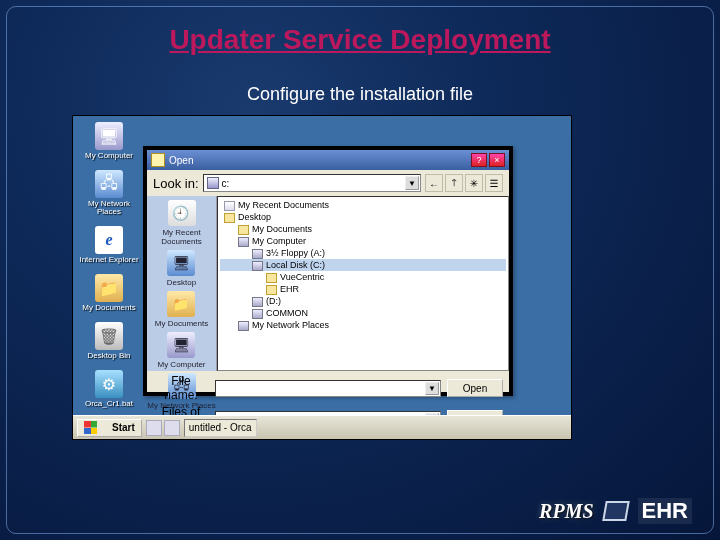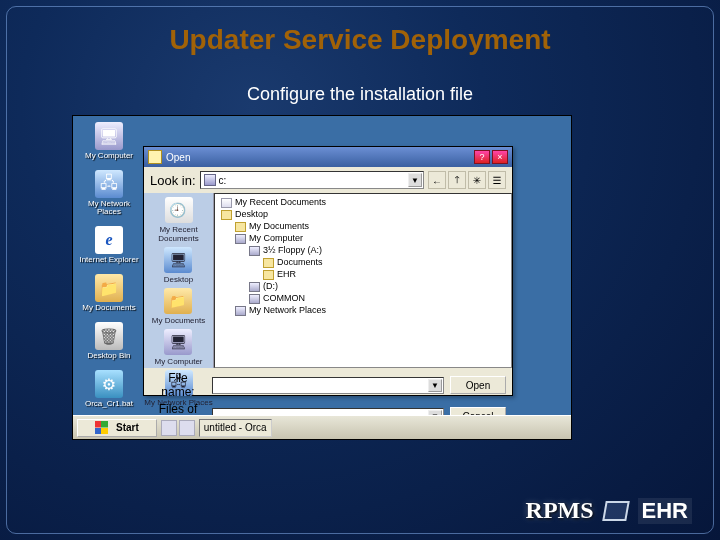--- a/index.html
+++ b/index.html
@@ -9,21 +9,21 @@
     background: radial-gradient(ellipse at 35% 20%, #1a3a6e 0%, #0e2a5a 35%, #06163a 100%);
     position: relative;
   }
   .frame {
     position: absolute; top: 6px; left: 6px; right: 6px; bottom: 6px;
     border: 1px solid rgba(120,160,220,0.6); border-radius: 10px;
     pointer-events: none;
   }
   .slide-title {
     position: absolute; top: 24px; left: 0; width: 100%;
-    text-align: center; color: #a16207; font-size: 28px; font-family: "Trebuchet MS", Verdana, sans-serif;
+    text-align: center; color: #be185d; font-size: 28px; font-family: "Trebuchet MS", Verdana, sans-serif; text-decoration: underline;
   }
   .subtitle {
     position: absolute; top: 84px; left: 0; width: 100%;
     text-align: center; color: #fff; font-size: 18px;
   }
   .screenshot {
     position: absolute; top: 115px; left: 72px; width: 500px; height: 325px;
     background: #3a6ea5; 
     border: 1px solid #000;
     overflow: hidden;
@@ -36,21 +36,21 @@
   .desk-icon .lbl { font-size: 8px; text-shadow: 1px 1px 1px #000; line-height: 1; }
   .ic-comp { background: linear-gradient(#eef,#99c); }
   .ic-net  { background: linear-gradient(#cfe8ff,#5b8bd0); }
   .ic-ie   { background: #fff; color:#1a56c0; font-weight:bold; font-style: italic; font-family: Georgia, serif;}
   .ic-docs { background: linear-gradient(#ffe9a8,#e0b050); }
   .ic-bin  { background: linear-gradient(#fff,#bbb); color:#666;}
   .ic-app  { background: linear-gradient(#a8e0ff,#3a90c0); }
   
   .dialog {
     position: absolute; top: 30px; left: 70px; width: 370px; height: 250px;
-    background: #ece9d8; border: 1px solid #000000; box-shadow: 2px 2px 4px rgba(0,0,0,0.3);
+    background: #ece9d8; border: 4px solid #000000; box-shadow: 2px 2px 4px rgba(0,0,0,0.3);
   }
   .titlebar {
     height: 20px; background: linear-gradient(#6b8fd4,#3a5fa0);
     display: flex; align-items: center; padding: 0 4px; color: #fff; font-size: 10px;
   }
   .titlebar .ticon { width: 14px; height: 14px; background: #fff3b0; margin-right: 4px; border: 1px solid #b09020;}
   .titlebar .spacer { flex: 1; }
   .tbtn { width: 16px; height: 14px; background: linear-gradient(#f4a,#d22); border: 1px solid #801020; margin-left: 2px; display:flex;align-items:center;justify-content:center;color:#fff;font-size:9px;line-height:1;}
   .look-row { display: flex; align-items: center; padding: 4px 6px; gap: 4px; }
   .look-row label { font-size: 13px; }
@@ -85,30 +85,30 @@
   .brow .field .dd { position:absolute; right:1px; top:1px; bottom:1px; width:14px; background:#ddd; border:1px outset #eee; display:flex;align-items:center;justify-content:center;font-size:8px;}
   .brow .btn { width: 56px; height: 18px; background:#ece9d8; border:1px outset #fff; font-size:10px;}
   .chk-row { padding-left: 68px; font-size:9px; display:flex; align-items:center; gap:3px;}
   .chk { width:10px; height:10px; border:1px inset #888; background:#fff;}
   
   .taskbar {
     position: absolute; bottom: 0; left: 0; right: 0; height: 24px;
     background: linear-gradient(#e8e6d8,#c8c4b0); border-top: 1px solid #fff;
     display: flex; align-items: center; padding: 2px 4px; gap: 4px; font-size:10px;
   }
-  .startbtn { height: 18px; padding: 0 17px; background:#ece9d8; border:1px outset #fff; display:flex;align-items:center;gap:8px; font-weight:bold;}
+  .startbtn { height: 18px; padding: 0 6px; background:#ece9d8; border:1px outset #fff; display:flex;align-items:center;gap:15px; font-weight:bold;}
   .startbtn .flag{width:13px;height:13px;display:inline-block;background:
     linear-gradient(to right,#e33 0 50%,#3a3 50% 100%) top/100% 50% no-repeat,
     linear-gradient(to right,#36c 0 50%,#fc0 50% 100%) bottom/100% 50% no-repeat;}
   .taskitem { height:18px; padding:0 4px; background:#ece9d8; border:1px inset #ccc; display:flex;align-items:center;}
   .ql { display:flex; gap:2px;}
   .ql .qi { width:16px;height:16px;background:#dde; border:1px solid #aab;}
   
   .footer { position:absolute; bottom:16px; right:28px; display:flex; align-items:center; gap:10px;}
-  .rpms-text{ font-family: Georgia, "Times New Roman", serif; font-weight: bold; font-size: 24px; color:#fff; text-shadow: 1px 1px 3px #000, 0 0 6px rgba(255,255,255,0.3);}
+  .rpms-text{ font-family: Georgia, "Times New Roman", serif; font-style: italic; font-weight: bold; font-size: 20px; color:#fff; text-shadow: 1px 1px 3px #000, 0 0 6px rgba(255,255,255,0.3);}
   .rpms-box { width:24px; height:20px; border:2px solid #ccd8e8; background: rgba(80,110,160,0.35); transform: skewX(-10deg);}
   .ehr { font-family: Arial, sans-serif; font-weight: bold; font-size: 22px; color:#fff; background:rgba(255,255,255,0.08); padding:0 4px;}
 </style>
 </head>
 <body>
 
 <div class="frame"></div>
 
 <h1 class="slide-title">Updater Service Deployment</h1>
 <div class="subtitle">Configure the installation file</div>
@@ -186,21 +186,22 @@
           <div class="pic pic-net">🖧</div>
           <div>My Network Places</div>
         </div>
       </div>
       <ul class="listing tree" id="tree">
           <li class="ind0"><span class="fic doc"></span><span>My Recent Documents</span></li>
           <li class="ind0"><span class="fic "></span><span>Desktop</span></li>
           <li class="ind1"><span class="fic "></span><span>My Documents</span></li>
           <li class="ind1"><span class="fic drive"></span><span>My Computer</span></li>
           <li class="ind2"><span class="fic drive"></span><span>3½ Floppy (A:)</span></li>
-          <li class="ind3"><span class="fic "></span><span>Documents</span></li>
+          <li class="ind2 sel"><span class="fic drive"></span><span>Local Disk (C:)</span></li>
+          <li class="ind3"><span class="fic "></span><span>VueCentric</span></li>
           <li class="ind3"><span class="fic "></span><span>EHR</span></li>
           <li class="ind2"><span class="fic drive"></span><span>(D:)</span></li>
           <li class="ind2"><span class="fic drive"></span><span>COMMON</span></li>
           <li class="ind1"><span class="fic drive"></span><span>My Network Places</span></li>
         </ul>
     </div>
     <div class="bottom-rows">
       <div class="brow">
         <label>File name:</label>
         <div class="field">

